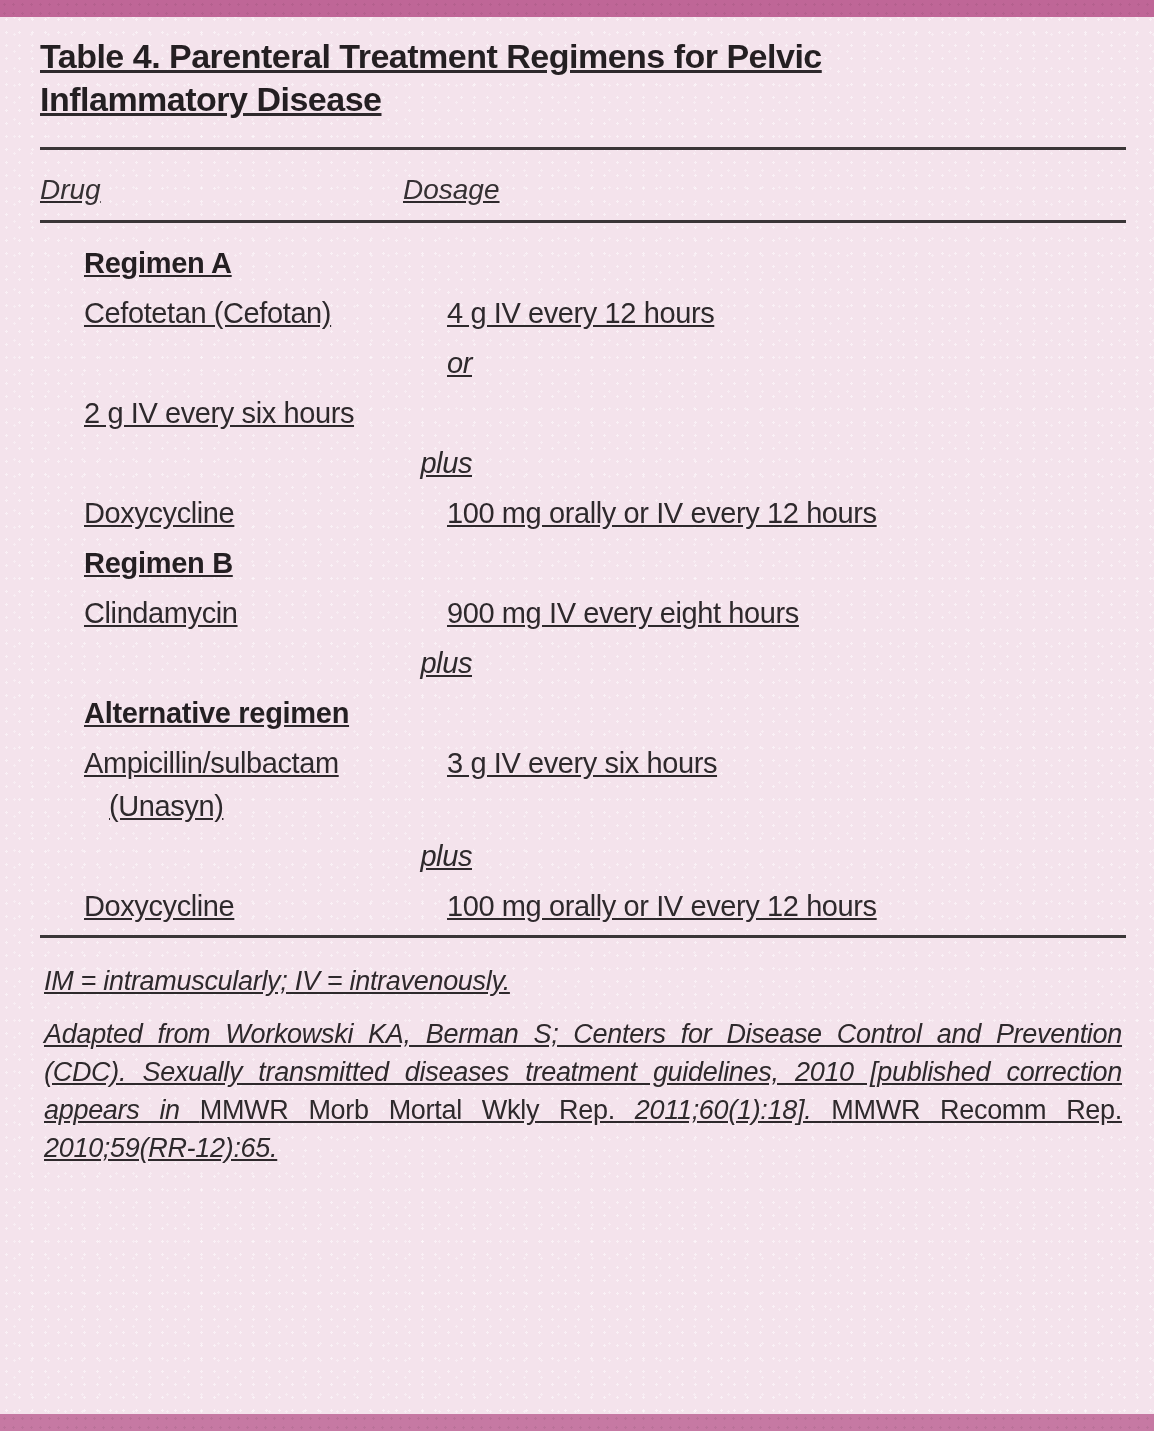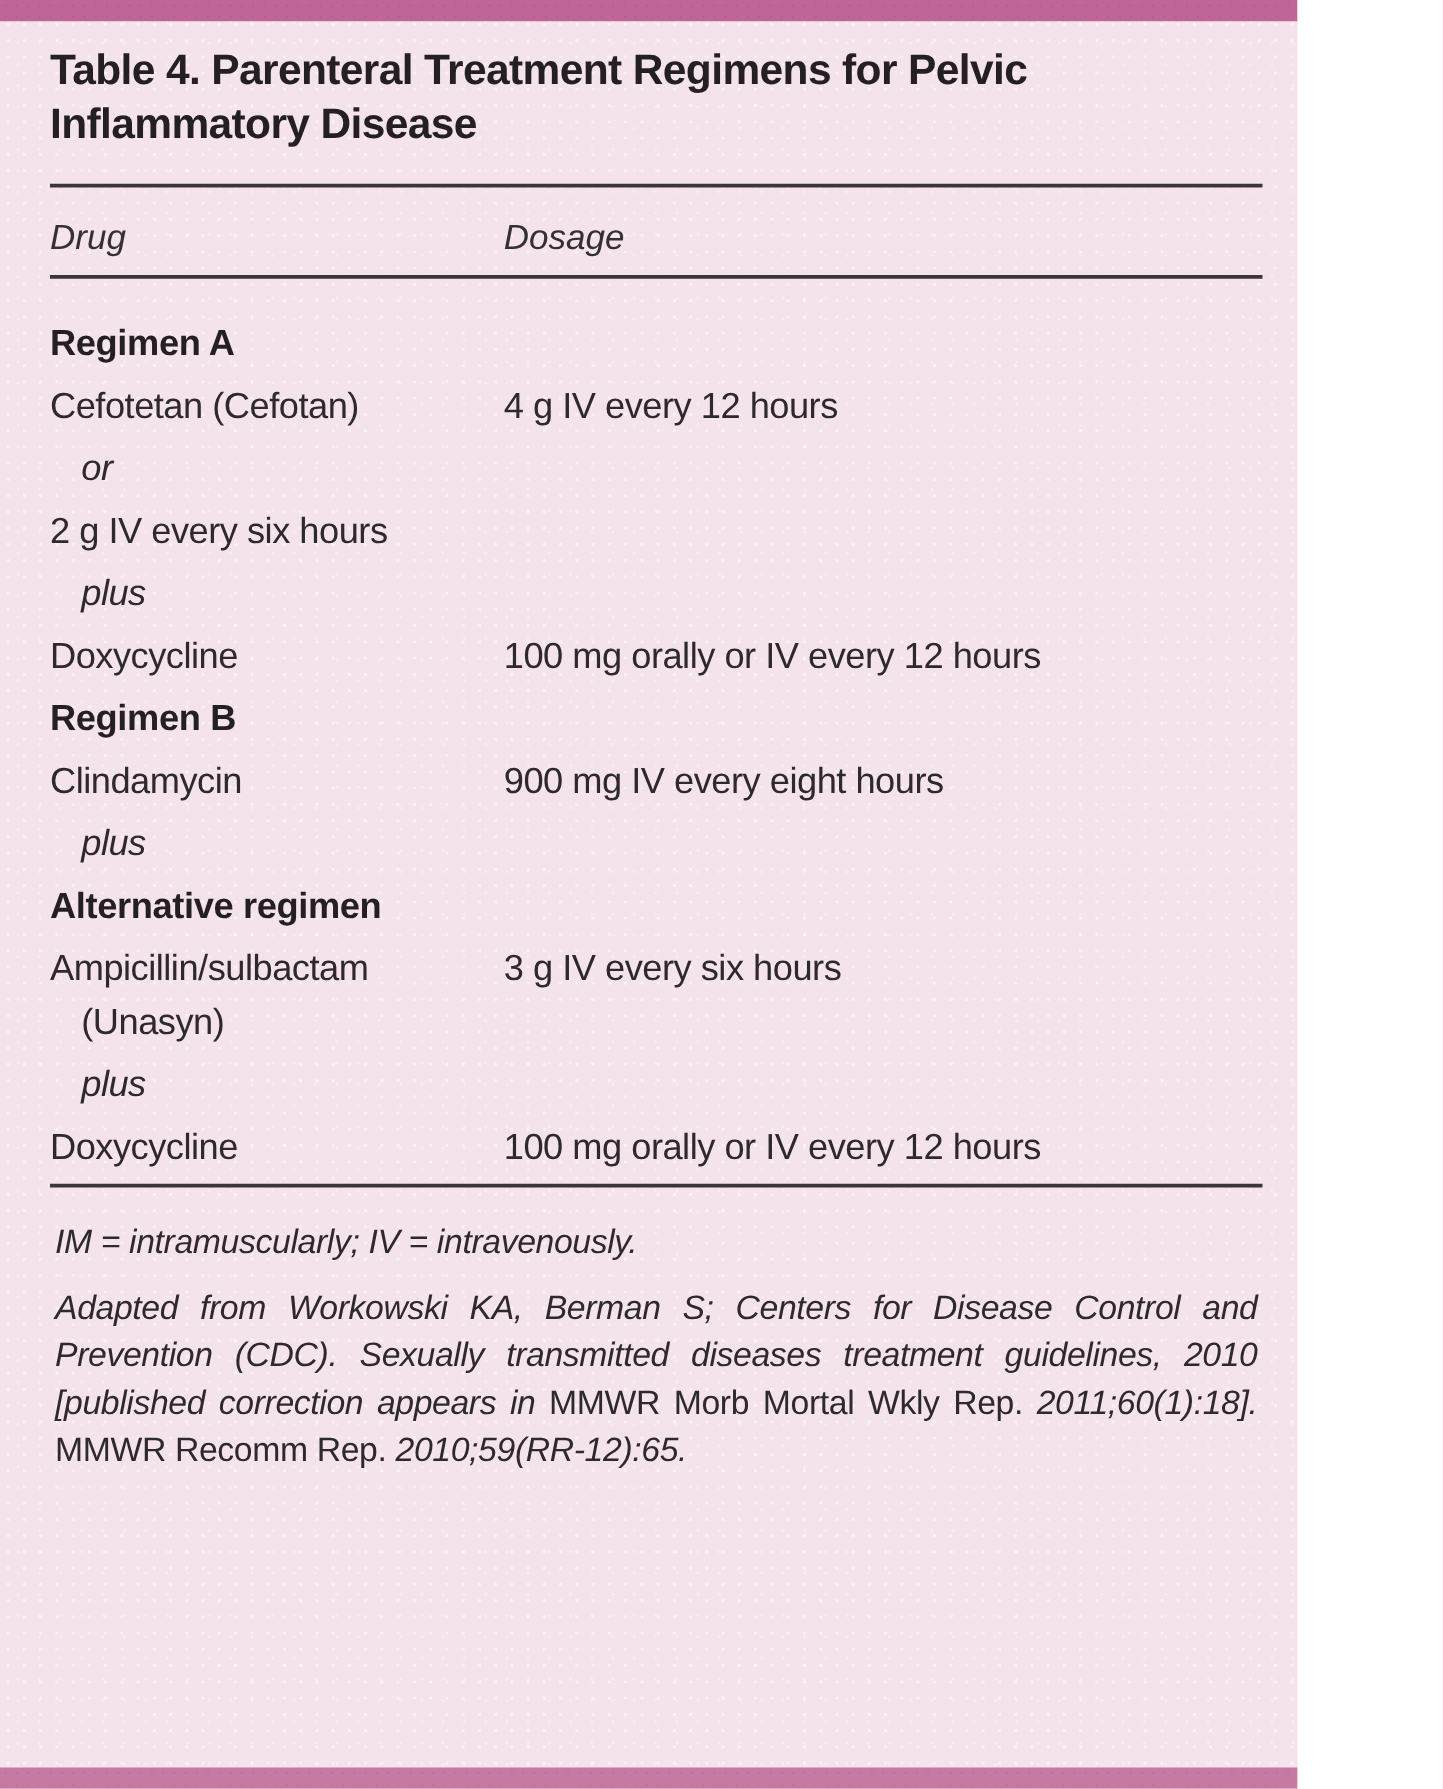--- a/index.html
+++ b/index.html
@@ -2,30 +2,31 @@
 <html><head>
 <meta charset="utf-8">
 <style>
   html,body{margin:0;padding:0;}
   body{
     font-family:"Liberation Sans", sans-serif;
     -webkit-font-smoothing:antialiased;
   }
   .page{
     position:relative;
-    width:1038px;
+    width:1154px;
     height:1431px;
     overflow:hidden;
     background-color:#f4e3ec;
     background-image:
       radial-gradient(rgba(255,255,255,.5) 1.1px, rgba(255,255,255,0) 1.4px),
       radial-gradient(rgba(255,255,255,.35) 1px, rgba(255,255,255,0) 1.3px);
     background-size:13px 13px, 17px 17px;
     background-position:0 0, 6px 9px;
     color:#2e292c;
+    text-decoration:underline;
   }
   .bar{
     position:absolute;left:0;right:0;height:17px;
     background-image:radial-gradient(rgba(0,0,0,.06) 1px, rgba(0,0,0,0) 1.2px);
     background-size:9px 9px;
   }
   .bar.top{top:0;background-color:#bf6697;}
   .bar.bottom{bottom:0;background-color:#c679a3;}
   .content{
     padding:0 28px 0 40px;
@@ -47,24 +48,25 @@
   .rule.footer-rule{margin-top:3px;}
   .header-row{
     display:flex;
     margin-top:18px;
     font-size:28px;
     line-height:43px;
     font-style:italic;
     color:#353033;
   }
   .tbody{
-    padding-top:31px;
+    padding-top:19px;
     font-size:29px;
     line-height:43px;
     letter-spacing:-.4px;
+    margin-left:44px;
   }
   .row{
     display:flex;
     margin-bottom:7px;
   }
   .cell-drug{
     width:363px;
     flex:0 0 363px;
   }
   .col-dose,.cell-dose{
@@ -74,20 +76,21 @@
   .col-drug{width:363px;flex:0 0 363px;}
   .section .cell-drug{
     flex:1 1 auto;width:auto;
     font-weight:bold;
     color:#241f22;
     letter-spacing:-.3px;
   }
   .connector{
     padding-left:25px;
     font-style:italic;
+    text-align:right;
   }
   .indent2{
     padding-left:25px;
   }
   .hang{
     padding-left:28px;
     text-indent:-28px;
   }
   .fn{
     font-size:27px;

